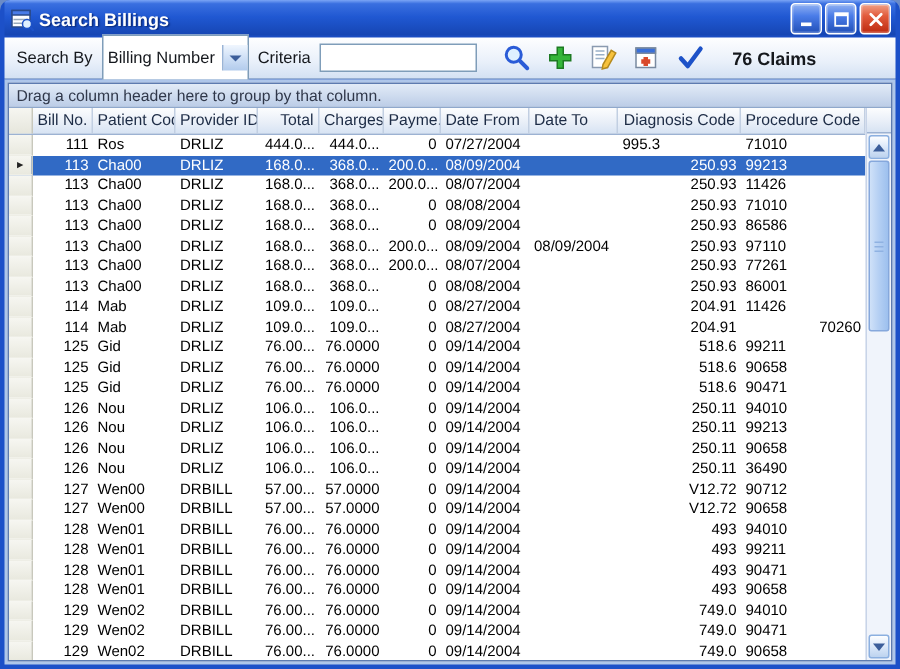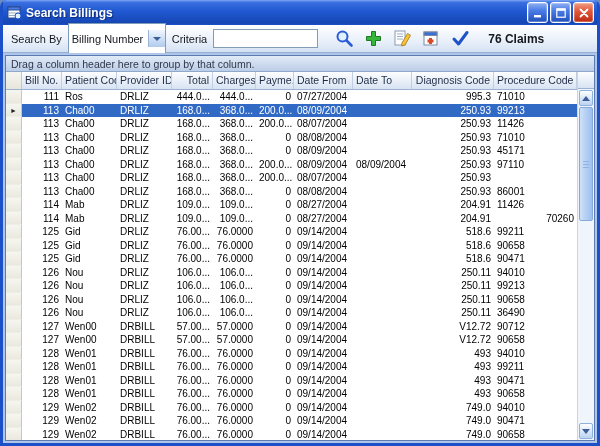--- a/index.html
+++ b/index.html
@@ -183,21 +183,21 @@
               <div class="grid-row">
                 <div class="cell indicator"></div>
                 <div class="cell" style="width: 40px; flex: 0 0 40px; text-align: right;">111</div>
                 <div class="cell" style="width: 55px; flex: 0 0 55px; text-align: left;">Ros</div>
                 <div class="cell" style="width: 55px; flex: 0 0 55px; text-align: left;">DRLIZ</div>
                 <div class="cell" style="width: 41px; flex: 0 0 41px; text-align: right;">444.0...</div>
                 <div class="cell" style="width: 43px; flex: 0 0 43px; text-align: right;">444.0...</div>
                 <div class="cell" style="width: 38px; flex: 0 0 38px; text-align: right;">0</div>
                 <div class="cell" style="width: 59px; flex: 0 0 59px; text-align: left;">07/27/2004</div>
                 <div class="cell" style="width: 59px; flex: 0 0 59px; text-align: left;"></div>
-                <div class="cell" style="width: 82px; flex: 0 0 82px; text-align: right;">995.3</div>
+                <div class="cell" style="width: 82px; flex: 0 0 82px; ">995.3</div>
                 <div class="cell" style="width: 83px; flex: 0 0 83px; text-align: left;">71010</div>
               </div>
               <div class="grid-row selected">
                 <div class="cell indicator">►</div>
                 <div class="cell" style="width: 40px; flex: 0 0 40px; text-align: right;">113</div>
                 <div class="cell" style="width: 55px; flex: 0 0 55px; text-align: left;">Cha00</div>
                 <div class="cell" style="width: 55px; flex: 0 0 55px; text-align: left;">DRLIZ</div>
                 <div class="cell" style="width: 41px; flex: 0 0 41px; text-align: right;">168.0...</div>
                 <div class="cell" style="width: 43px; flex: 0 0 43px; text-align: right;">368.0...</div>
                 <div class="cell" style="width: 38px; flex: 0 0 38px; text-align: right;">200.0...</div>
@@ -236,21 +236,21 @@
                 <div class="cell indicator"></div>
                 <div class="cell" style="width: 40px; flex: 0 0 40px; text-align: right;">113</div>
                 <div class="cell" style="width: 55px; flex: 0 0 55px; text-align: left;">Cha00</div>
                 <div class="cell" style="width: 55px; flex: 0 0 55px; text-align: left;">DRLIZ</div>
                 <div class="cell" style="width: 41px; flex: 0 0 41px; text-align: right;">168.0...</div>
                 <div class="cell" style="width: 43px; flex: 0 0 43px; text-align: right;">368.0...</div>
                 <div class="cell" style="width: 38px; flex: 0 0 38px; text-align: right;">0</div>
                 <div class="cell" style="width: 59px; flex: 0 0 59px; text-align: left;">08/09/2004</div>
                 <div class="cell" style="width: 59px; flex: 0 0 59px; text-align: left;"></div>
                 <div class="cell" style="width: 82px; flex: 0 0 82px; text-align: right;">250.93</div>
-                <div class="cell" style="width: 83px; flex: 0 0 83px; text-align: left;">45171</div>
+                <div class="cell" style="width: 83px; flex: 0 0 83px; text-align: left;">86586</div>
               </div>
               <div class="grid-row">
                 <div class="cell indicator"></div>
                 <div class="cell" style="width: 40px; flex: 0 0 40px; text-align: right;">113</div>
                 <div class="cell" style="width: 55px; flex: 0 0 55px; text-align: left;">Cha00</div>
                 <div class="cell" style="width: 55px; flex: 0 0 55px; text-align: left;">DRLIZ</div>
                 <div class="cell" style="width: 41px; flex: 0 0 41px; text-align: right;">168.0...</div>
                 <div class="cell" style="width: 43px; flex: 0 0 43px; text-align: right;">368.0...</div>
                 <div class="cell" style="width: 38px; flex: 0 0 38px; text-align: right;">200.0...</div>
                 <div class="cell" style="width: 59px; flex: 0 0 59px; text-align: left;">08/09/2004</div>
@@ -262,20 +262,21 @@
                 <div class="cell indicator"></div>
                 <div class="cell" style="width: 40px; flex: 0 0 40px; text-align: right;">113</div>
                 <div class="cell" style="width: 55px; flex: 0 0 55px; text-align: left;">Cha00</div>
                 <div class="cell" style="width: 55px; flex: 0 0 55px; text-align: left;">DRLIZ</div>
                 <div class="cell" style="width: 41px; flex: 0 0 41px; text-align: right;">168.0...</div>
                 <div class="cell" style="width: 43px; flex: 0 0 43px; text-align: right;">368.0...</div>
                 <div class="cell" style="width: 38px; flex: 0 0 38px; text-align: right;">200.0...</div>
                 <div class="cell" style="width: 59px; flex: 0 0 59px; text-align: left;">08/07/2004</div>
                 <div class="cell" style="width: 59px; flex: 0 0 59px; text-align: left;"></div>
                 <div class="cell" style="width: 82px; flex: 0 0 82px; text-align: right;">250.93</div>
+                <div class="cell" style="width: 83px; flex: 0 0 83px; text-align: left;">77261</div>
               </div>
               <div class="grid-row">
                 <div class="cell indicator"></div>
                 <div class="cell" style="width: 40px; flex: 0 0 40px; text-align: right;">113</div>
                 <div class="cell" style="width: 55px; flex: 0 0 55px; text-align: left;">Cha00</div>
                 <div class="cell" style="width: 55px; flex: 0 0 55px; text-align: left;">DRLIZ</div>
                 <div class="cell" style="width: 41px; flex: 0 0 41px; text-align: right;">168.0...</div>
                 <div class="cell" style="width: 43px; flex: 0 0 43px; text-align: right;">368.0...</div>
                 <div class="cell" style="width: 38px; flex: 0 0 38px; text-align: right;">0</div>
                 <div class="cell" style="width: 59px; flex: 0 0 59px; text-align: left;">08/08/2004</div>

